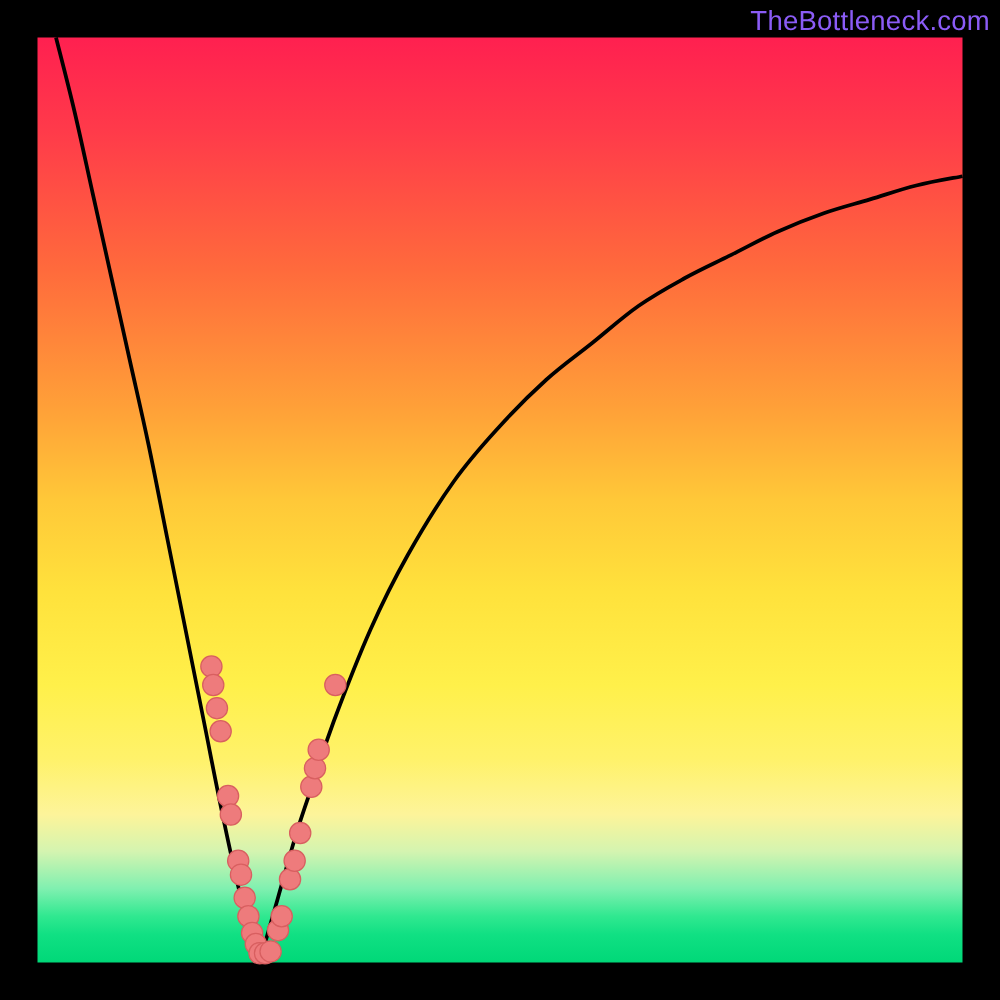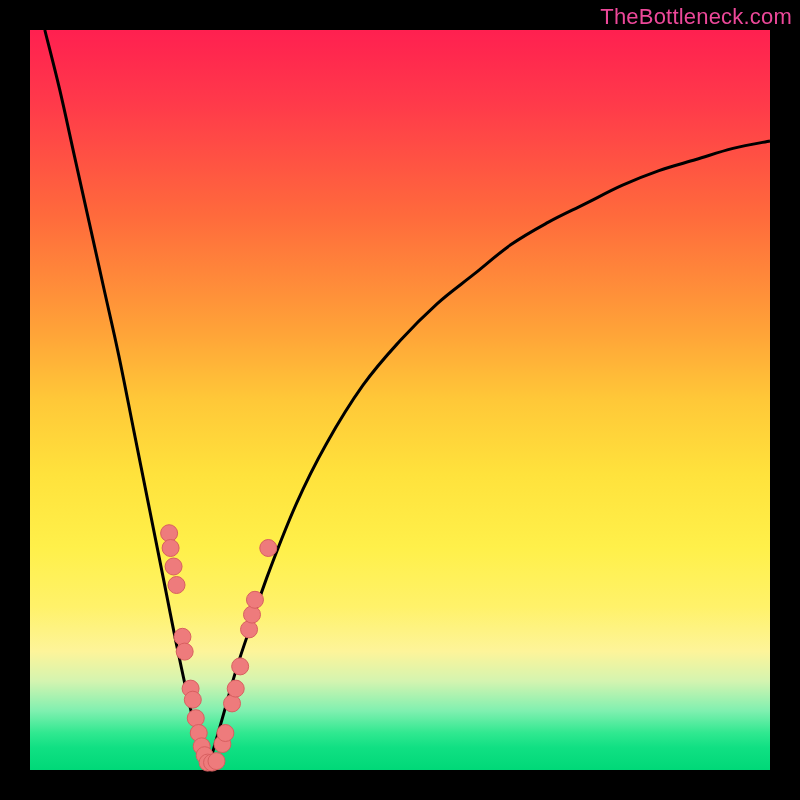--- a/index.html
+++ b/index.html
@@ -31,21 +31,21 @@
       #80f0b0 92%,
       #30e890 95%,
       #10e083 97%,
       #00d878 100%
     );
   }
   .watermark {
     position: absolute;
     top: 4px;
     right: 8px;
-    color: #ec4899;
+    color: #8b5cf6;
     font-size: 22px;
     font-weight: 500;
     letter-spacing: 0.2px;
     user-select: none;
   }
   svg.curves {
     position: absolute;
     left: 30px;
     top: 30px;
     width: 740px;

